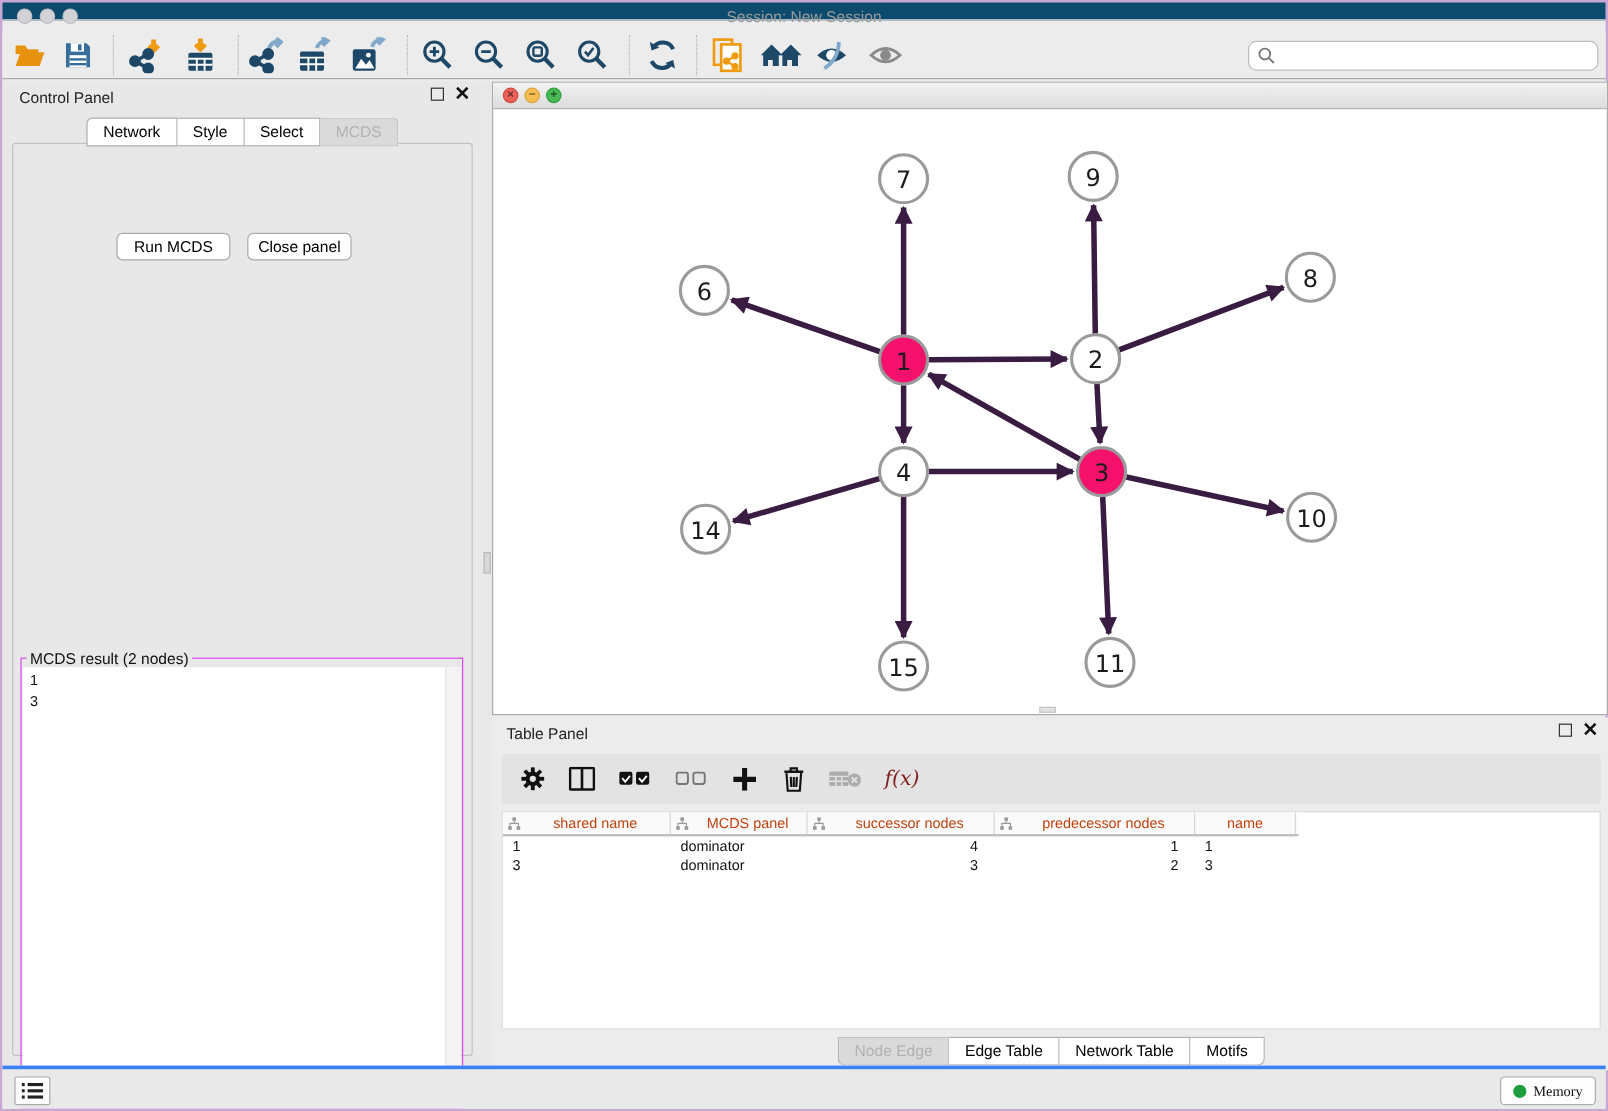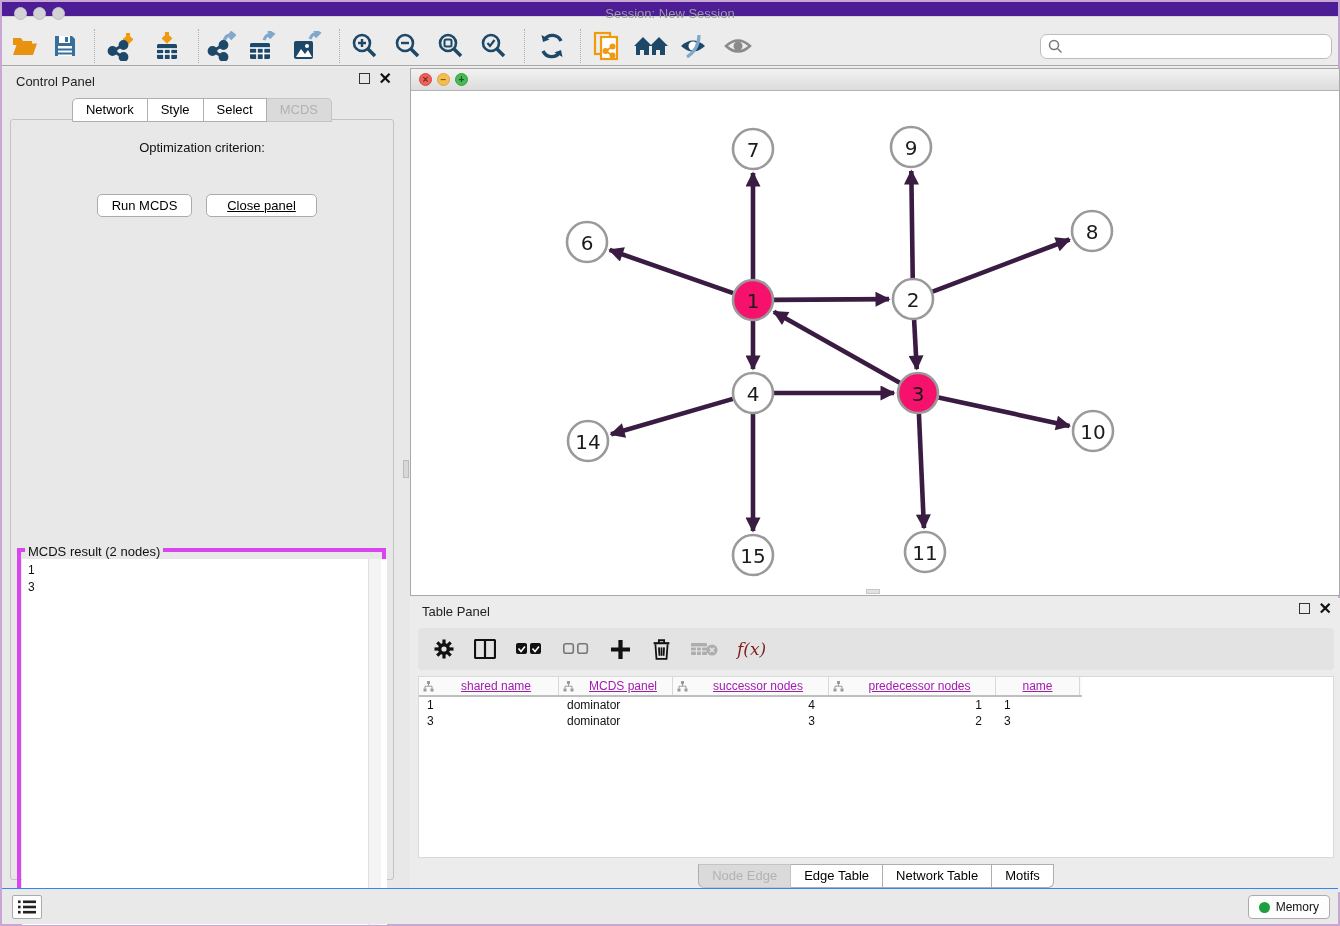--- a/index.html
+++ b/index.html
@@ -1,20 +1,20 @@
 <!DOCTYPE html>
 <html><head>
 <meta charset="utf-8">
 <style>
   * { margin:0; padding:0; box-sizing:border-box; }
   html,body { width:1340px; height:926px; font-family:"Liberation Sans",sans-serif; background:#ECECEC; overflow:hidden; }
   #app { position:relative; width:1340px; height:926px; background:#ECECEC; border:2px solid #C9A7D4; }
 
   
-  #titlebar { position:absolute; left:0; top:0; width:100%; height:15px; background:#4c1d95; border-bottom:1px solid #D4D4D4; }
+  #titlebar { position:absolute; left:0; top:0; width:100%; height:15px; background:#0c4a6e; border-bottom:1px solid #D4D4D4; }
   .tl-dot { position:absolute; top:5px; width:13px; height:13px; border-radius:50%; background:#D3D3D7; border:1px solid #BFBFC3; }
   #session-title { position:absolute; top:4px; width:100%; text-align:center; font-size:13px; color:#9B9B9B; }
 
   
   #toolbar { position:absolute; left:0; top:24px; width:100%; height:40px; background:#ECECEC; border-bottom:1px solid #A8A8A8; }
   .tb-icon { position:absolute; top:5px; width:30px; height:30px; display:flex; align-items:center; justify-content:center; cursor:default; }
   .tb-sep { position:absolute; top:3px; height:34px; width:0; border-left:1px dotted #B0B0B0; }
   #search-box { position:absolute; left:1038px; top:8px; width:292px; height:25px; background:#fff; border:1px solid #BDBDBD; border-radius:7px; display:flex; align-items:center; padding-left:7px; }
   #search-box input { border:none; outline:none; flex:1; font-size:13px; margin-left:5px; background:transparent; }
 
@@ -31,23 +31,23 @@
   .tab-row-top .tab:first-child { border-left:1px solid #AEAEAE; border-radius:5px 0 0 0; }
   .tab-row-top .tab:last-child { border-radius:0 5px 0 0; }
   .tab.active { background:#DADADA; color:#B2B2B2; border-color:#C4C4C4; }
 
   #cp-content { position:absolute; left:8px; top:51px; width:384px; height:761px; border:1px solid #C3C3C3; border-radius:3px; background:#E8E8E8; }
   #opt-label { position:absolute; top:20px; width:100%; text-align:center; font-size:13px; color:#111; }
   #opt-dropdown { position:absolute; left:37px; top:41px; width:308px; height:23px; background:#fff; border:1px solid #ABABAB; border-radius:5px; font-size:13px; display:flex; align-items:center; padding:0 8px; }
   #opt-dropdown .dd-text { flex:1; }
   .cp-btn { position:absolute; top:74px; height:23px; background:#fff; border:1px solid #ABABAB; border-radius:5px; font-size:13px; display:flex; align-items:center; justify-content:center; }
   #run-btn { left:86px; width:95px; }
-  #closepanel-btn { left:195px; width:111px;text-decoration:underline; }
-
-  #result-group { position:absolute; left:6px; top:428px; width:369px; height:376px; border:4px solid #d946ef; }
+  #closepanel-btn { left:195px; width:87px; }
+
+  #result-group { position:absolute; left:6px; top:428px; width:369px; height:376px; border:1px solid #d946ef; }
   #result-legend { position:absolute; left:4px; top:-8px; background:#E8E8E8; padding:0 3px; font-size:13px; color:#111; }
   #result-area { position:absolute; left:1px; top:7px; width:365px; height:366px; background:#fff; font-size:12px; color:#111; padding:3px 6px; line-height:17px; }
   #result-scroll { position:absolute; right:1px; top:7px; width:13px; height:366px; background:#F4F4F4; border-left:1px solid #E0E0E0; }
 
   
   #v-splitter { position:absolute; left:400px; top:66px; width:8px; height:824px; background:#E8E8E8; }
   #v-splitter .grip { position:absolute; left:1px; top:392px; width:6px; height:18px; background:#D8D8D8; border:1px solid #BBB; }
 
   
   #net-window { position:absolute; left:408px; top:66px; width:930px; height:528px; background:#fff; border:1px solid #A9A9A9; }
@@ -59,34 +59,34 @@
 
   
   #table-panel { position:absolute; left:408px; top:596px; width:932px; height:294px; background:#ECECEC; }
   #tp-header { position:absolute; left:0; top:0; width:100%; height:26px; }
   #tp-toolbar { position:absolute; left:8px; top:30px; width:916px; height:42px; background:#E3E3E3; border-radius:4px; display:flex; align-items:center; gap:17px; padding-left:14px; }
   .tp-icon { display:flex; align-items:center; justify-content:center; width:24px; height:24px; }
   .fx-label { font-family:"DejaVu Serif",serif; font-style:italic; font-size:17px; color:#7f1d1d; }
 
   #data-table { position:absolute; left:8px; top:78px; width:916px; height:182px; background:#fff; border:1px solid #D9D9D9; }
   #thead { display:flex; height:20px; border-bottom:2px solid #BFBFBF; width:663px; background:#FAFAFA; }
-  .th { display:flex; align-items:center; border-right:1px solid #D8D8D8; font-size:12px; color:#a21caf; position:relative;text-decoration:underline; }
+  .th { display:flex; align-items:center; border-right:1px solid #D8D8D8; font-size:12px; color:#c2410c; position:relative; }
   .th .th-label { flex:1; text-align:center; }
   .th .tree-ic { margin-left:4px; }
   .tbody-row { display:flex; height:16px; align-items:center; font-size:12px; color:#111; }
   .td { overflow:hidden; white-space:nowrap; }
   .td.al { padding-left:8px; text-align:left; }
   .td.ar { padding-right:14px; text-align:right; }
 
   .tab-row-bottom { position:absolute; left:0; bottom:4px; width:100%; display:flex; justify-content:center; }
   .tab-row-bottom .tab:first-child { border-left:1px solid #AEAEAE; border-radius:0 0 0 6px; }
   .tab-row-bottom .tab:last-child { border-radius:0 0 6px 0; }
 
   
-  #statusbar { position:absolute; left:0; bottom:0; width:100%; height:36px; background:#E9E9E9; border-top:1px solid #3b82f6; }
+  #statusbar { position:absolute; left:0; bottom:0; width:100%; height:36px; background:#E9E9E9; border-top:3px solid #3b82f6;font-family:Liberation Serif, serif; }
   #list-btn { position:absolute; left:10px; top:6px; width:30px; height:24px; background:#FDFDFD; border:1px solid #ABABAB; border-radius:2px; display:flex; align-items:center; justify-content:center; }
   #memory-btn { position:absolute; right:8px; top:6px; height:24px; padding:0 10px; background:#FDFDFD; border:1px solid #ABABAB; border-radius:4px; display:flex; align-items:center; gap:6px; font-size:12px; color:#111; }
   #memory-dot { width:11px; height:11px; border-radius:50%; background:#1E9E3E; }
 </style>
 </head>
 <body>
 
 <div id="app">
 
   <div id="titlebar">
@@ -271,21 +271,20 @@
         <span class="close-glyph">✕</span>
       </span>
     </div>
     <div class="tab-row-top" id="cp-tabs">
         <div class="tab">Network</div>
         <div class="tab">Style</div>
         <div class="tab">Select</div>
         <div class="tab active">MCDS</div>
       </div>
     <div id="cp-content">
-      <div id="opt-label">Optimization criterion:</div>
       <div class="cp-btn" id="run-btn">Run MCDS</div>
       <div class="cp-btn" id="closepanel-btn">Close panel</div>
       <div id="result-group">
         <span id="result-legend">MCDS result (2 nodes)</span>
         <div id="result-area">
           <div>1</div>
           <div>3</div>
         </div>
         <div id="result-scroll"></div>
       </div>

